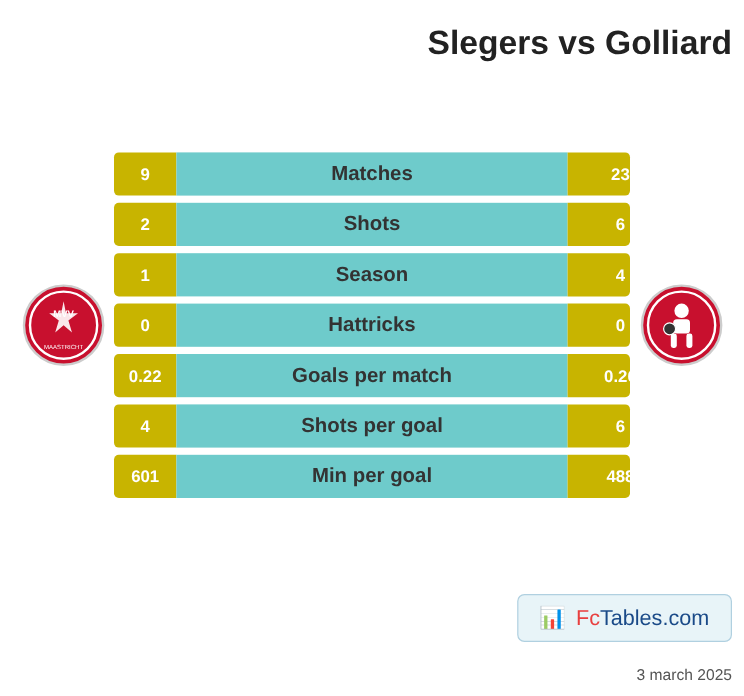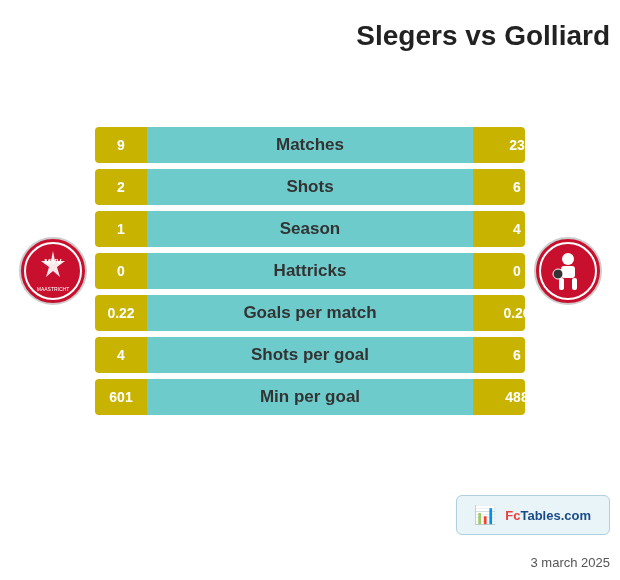--- a/index.html
+++ b/index.html
@@ -143,22 +143,22 @@
       align-items: center;
       gap: 8px;
     }
 
     .fctables-icon {
       color: #2266aa;
       font-size: 18px;
     }
 
     .fctables-text {
-      font-size: 13px;
-      font-weight: bold;
+      font-size: 18px;
+      font-weight: normal;
       color: #1a4a88;
     }
 
     .fctables-text span {
       color: #e84040;
     }
 
     .date-footer {
       margin-top: 20px;
       font-size: 13px;

